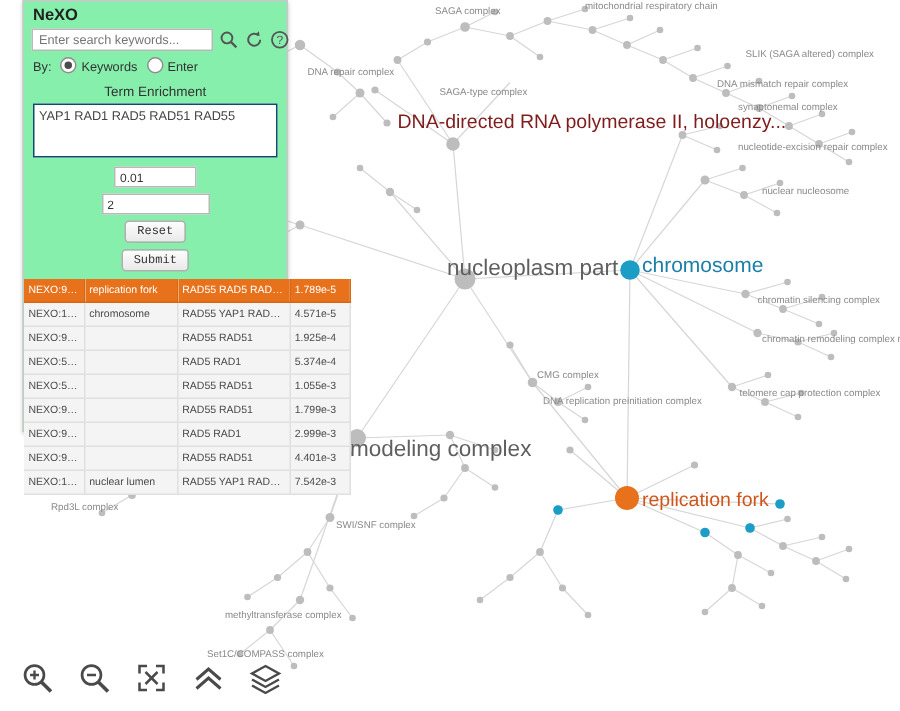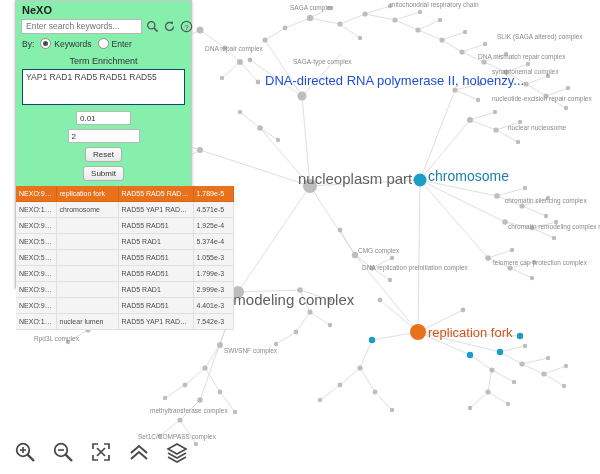--- a/index.html
+++ b/index.html
@@ -8,21 +8,21 @@
     background:#ffffff;
     font-family:"Liberation Sans",sans-serif;
     position:relative;
   }
   #graph{position:absolute;inset:0;}
   #graph svg{display:block;}
 
   
   .glabel{position:absolute;color:#8a8a8a;font-size:6.5px;white-space:nowrap;}
   .glabel.med{font-size:8px;color:#7d7d7d;}
-  .glabel.big{font-size:13px;color:#1d4ed8;}
+  .glabel.big{font-size:13px;color:#7f1d1d;}
   .glabel.huge{font-size:15px;color:#5f5f5f;}
   .glabel.orange{color:#d1551b;font-size:13px;}
   .glabel.blue{color:#1b7fa8;font-size:14px;}
   .glabel.fade{color:#bdbdbd;}
 
   
   #panel{
     position:absolute;left:15px;top:0;width:177px;height:288px;
     background:#86efac;border:1px solid #c8c8c8;
     box-sizing:border-box;
@@ -63,21 +63,21 @@
   .pvalrow{display:flex;align-items:center;gap:4px;padding:6px 6px 5px 6px;flex-direction:column;}
   .pvalrow input{
     height:14px;border:1px solid #b9b9b9;background:#fff;font-size:8px;
     padding:0 3px;box-sizing:border-box;font-family:"Liberation Sans",sans-serif;color:#333;
   }
   #pval{width:55px;}
   #count{width:72px;}
   .btn{
     height:15px;padding:0 7px;font-size:8px;border:1px solid #b0b0b0;border-radius:3px;
     background:linear-gradient(#fdfdfd,#e9e9e9);color:#333;cursor:pointer;
-    font-family:Liberation Sans, sans-serif;
+    font-family:Liberation Mono, monospace;
   }
 
   
   #tbl{width:100%;border-collapse:collapse;font-size:7px;color:#4a4a4a;
        table-layout:fixed;background:#f4f4f4;}
   #tbl td{
     border-bottom:1px solid #e0e0e0;border-right:1px solid #e0e0e0;
     padding:2px 3px;white-space:nowrap;overflow:hidden;text-overflow:ellipsis;
     height:11px;
   }

